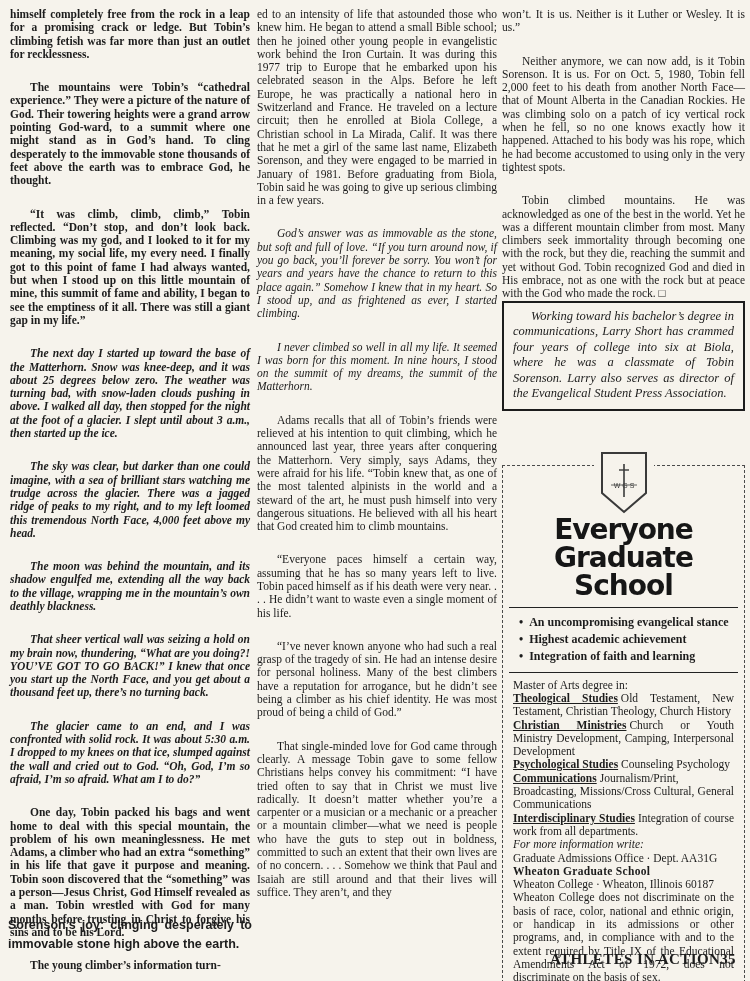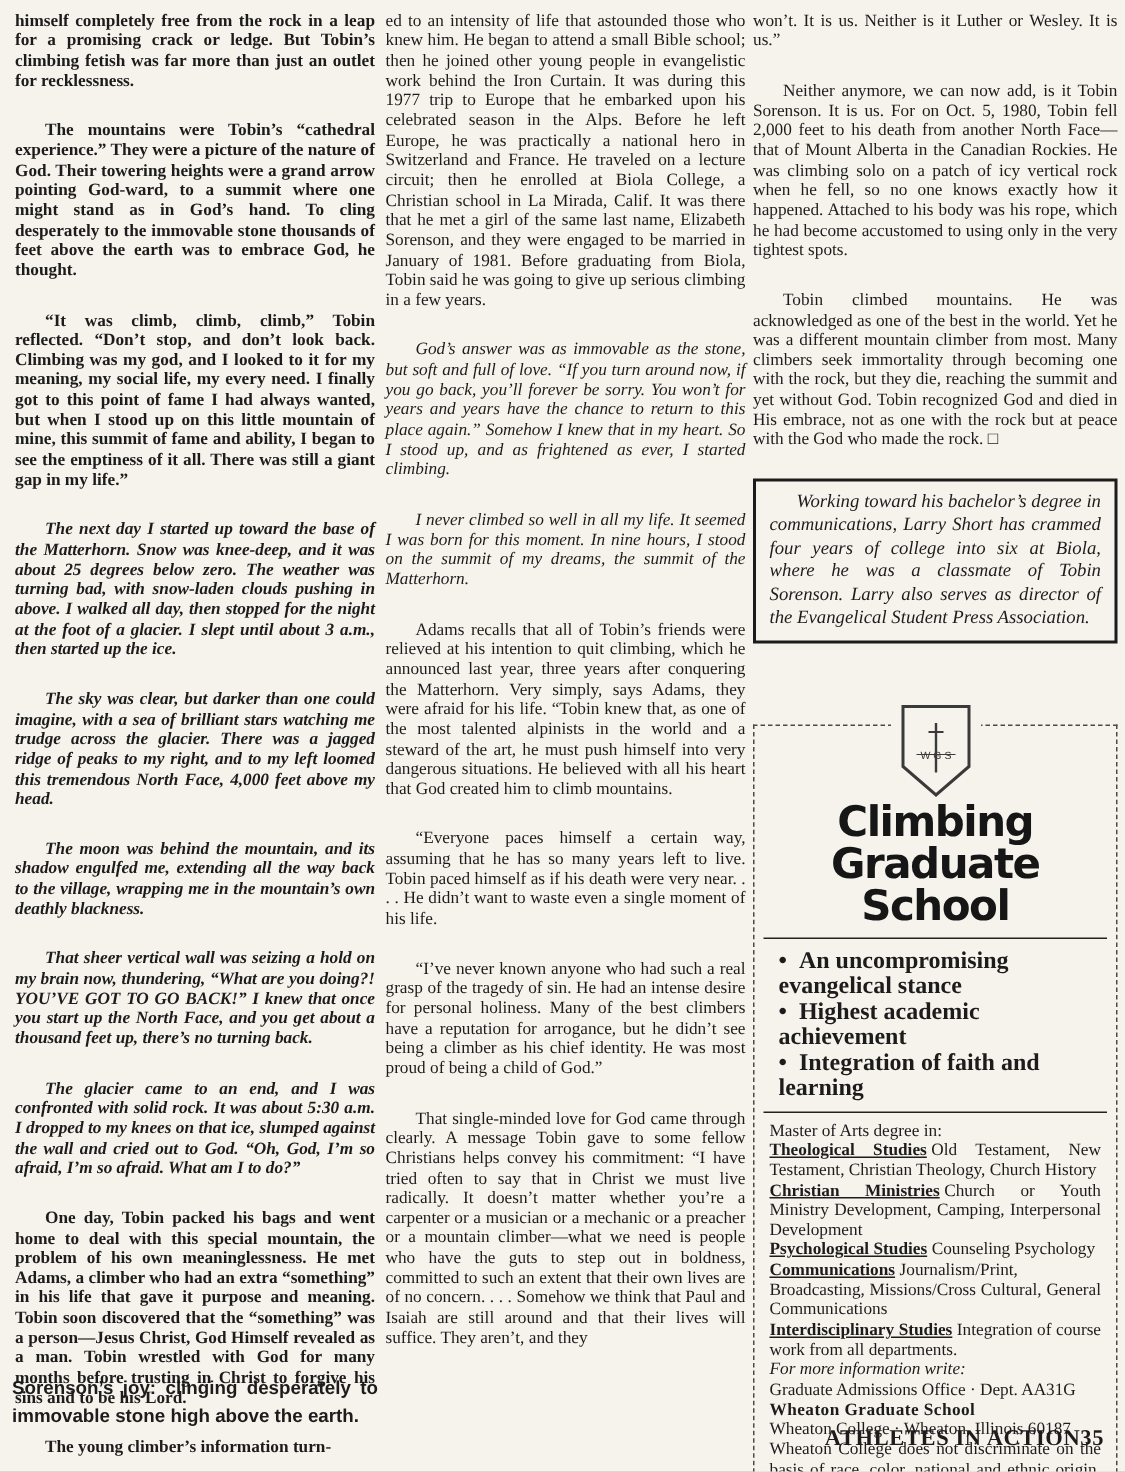--- a/index.html
+++ b/index.html
@@ -34,21 +34,20 @@
     position:absolute;
     left:8px;top:916px;width:244px;
     font-family:"Liberation Sans", sans-serif;
     font-weight:bold;
     font-size:12.5px;
     line-height:19px;
     text-align:justify;
   }
 
   .bio-box{
-    margin-top:18px;
     border:2px solid #1c1c1c;
     padding:6px 9px 7px 9px;
   }
   .bio-box p{
     font-style:italic;
     font-size:12.5px !important;
     line-height:15.5px !important;
     text-align:justify;
     text-indent:18px;
   }
@@ -80,21 +79,21 @@
     letter-spacing:-1px;
     color:#161616;
   }
   .ad-rule{
     border:none;
     border-top:1.5px solid #222;
     margin:7px -4px 6px -4px;
   }
   .ad-bullets{list-style:none;margin:0;padding:0 0 0 6px;}
   .ad-bullets li{
-    font-size:16px;
+    font-size:12px;
     line-height:17px;
     font-weight:bold;
   }
   .ad-bullets li::before{content:"\2022\00a0\00a0";}
   .ad-degree{
     margin:2px 0 4px 0;
     font-size:12px;
     line-height:14px;
   }
   .ad-prog{
@@ -168,21 +167,21 @@
       <div class="ad-logo">
         <svg width="50" height="64" viewBox="0 0 50 64">
           <path d="M3 2 H47 V42 L25 61 L3 42 Z" fill="#f6f3ec" stroke="#3a3a3a" stroke-width="2"></path>
           <line x1="25" y1="13" x2="25" y2="46" stroke="#3a3a3a" stroke-width="1.6"></line>
           <line x1="20" y1="19" x2="30" y2="19" stroke="#3a3a3a" stroke-width="1.4"></line>
           <line x1="12" y1="34" x2="38" y2="34" stroke="#3a3a3a" stroke-width="0.8"></line>
           <text x="25" y="37" text-anchor="middle" font-size="7" font-family="Liberation Sans, sans-serif" fill="#3a3a3a">W G S</text>
         </svg>
       </div>
       <div class="ad-box">
-        <h1 class="ad-title">Climbing</h1>
+        <h1 class="ad-title">Everyone</h1>
         <h1 class="ad-title">Graduate School</h1>
         <hr class="ad-rule">
         <ul class="ad-bullets">
           <li>An uncompromising evangelical stance</li>
           <li>Highest academic achievement</li>
           <li>Integration of faith and learning</li>
         </ul>
         <hr class="ad-rule">
         <p class="ad-degree">Master of Arts degree in:</p>
         <p class="ad-prog"><span class="prog-name">Theological Studies</span><span>Old Testament, New Testament, Christian Theology, Church History</span></p>

